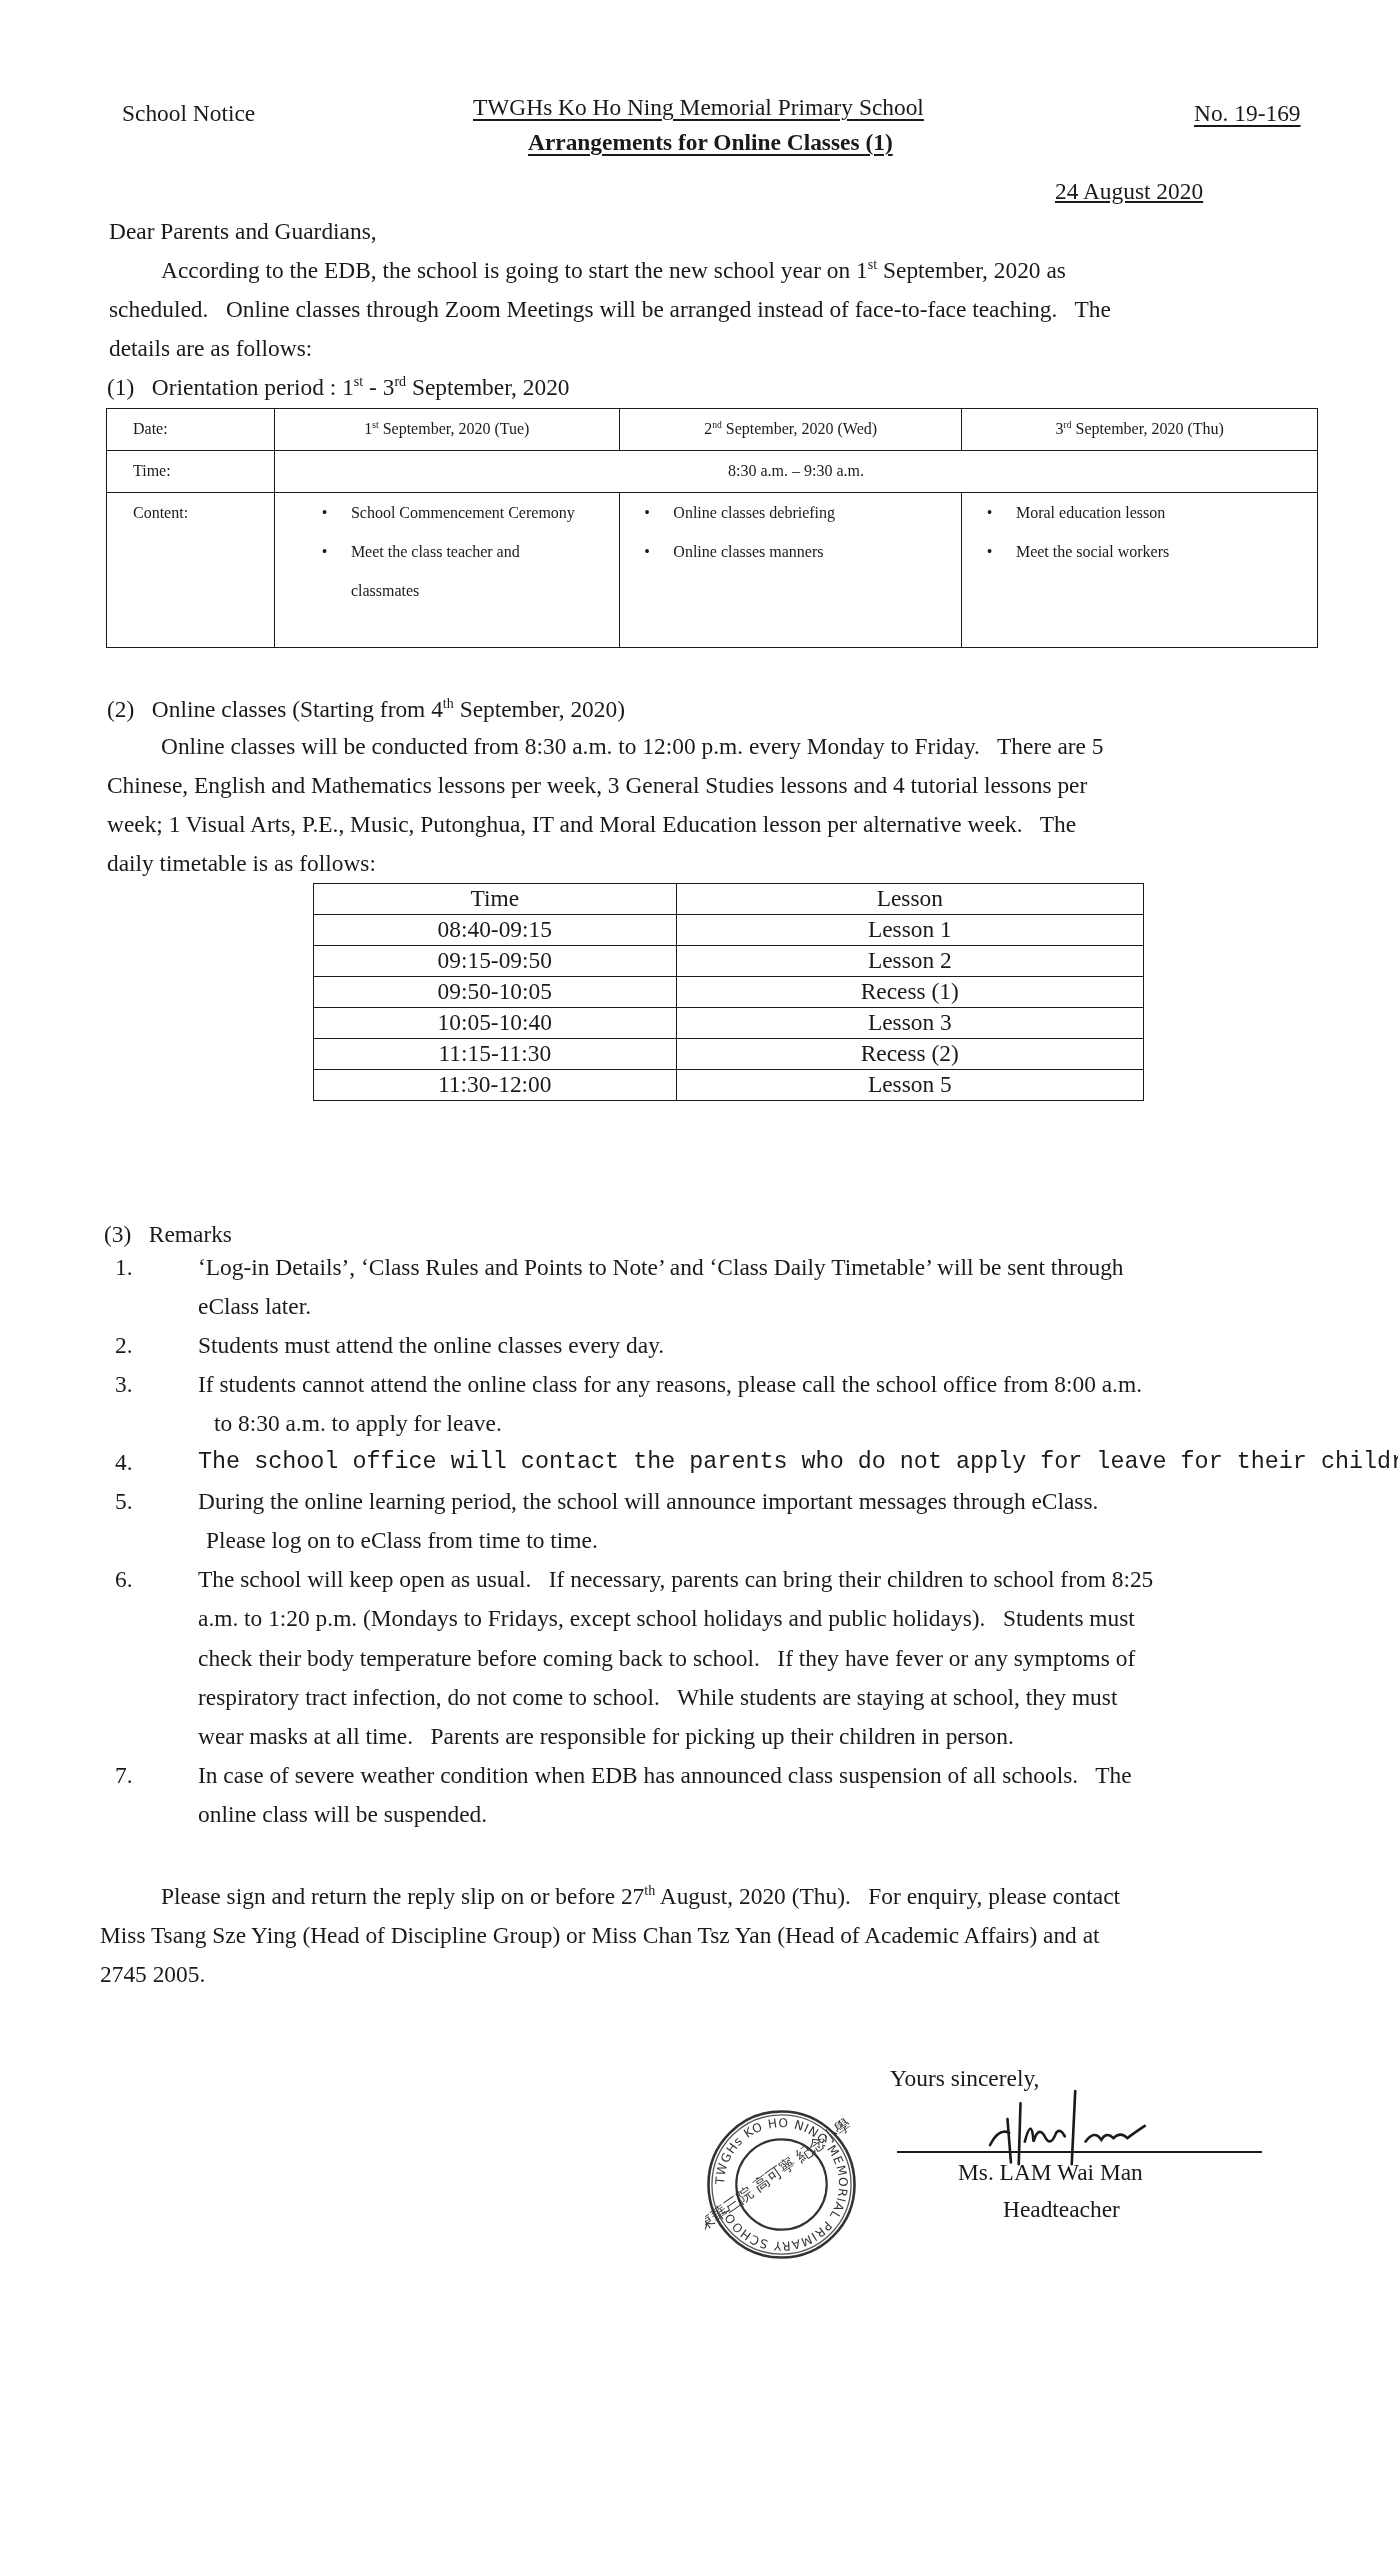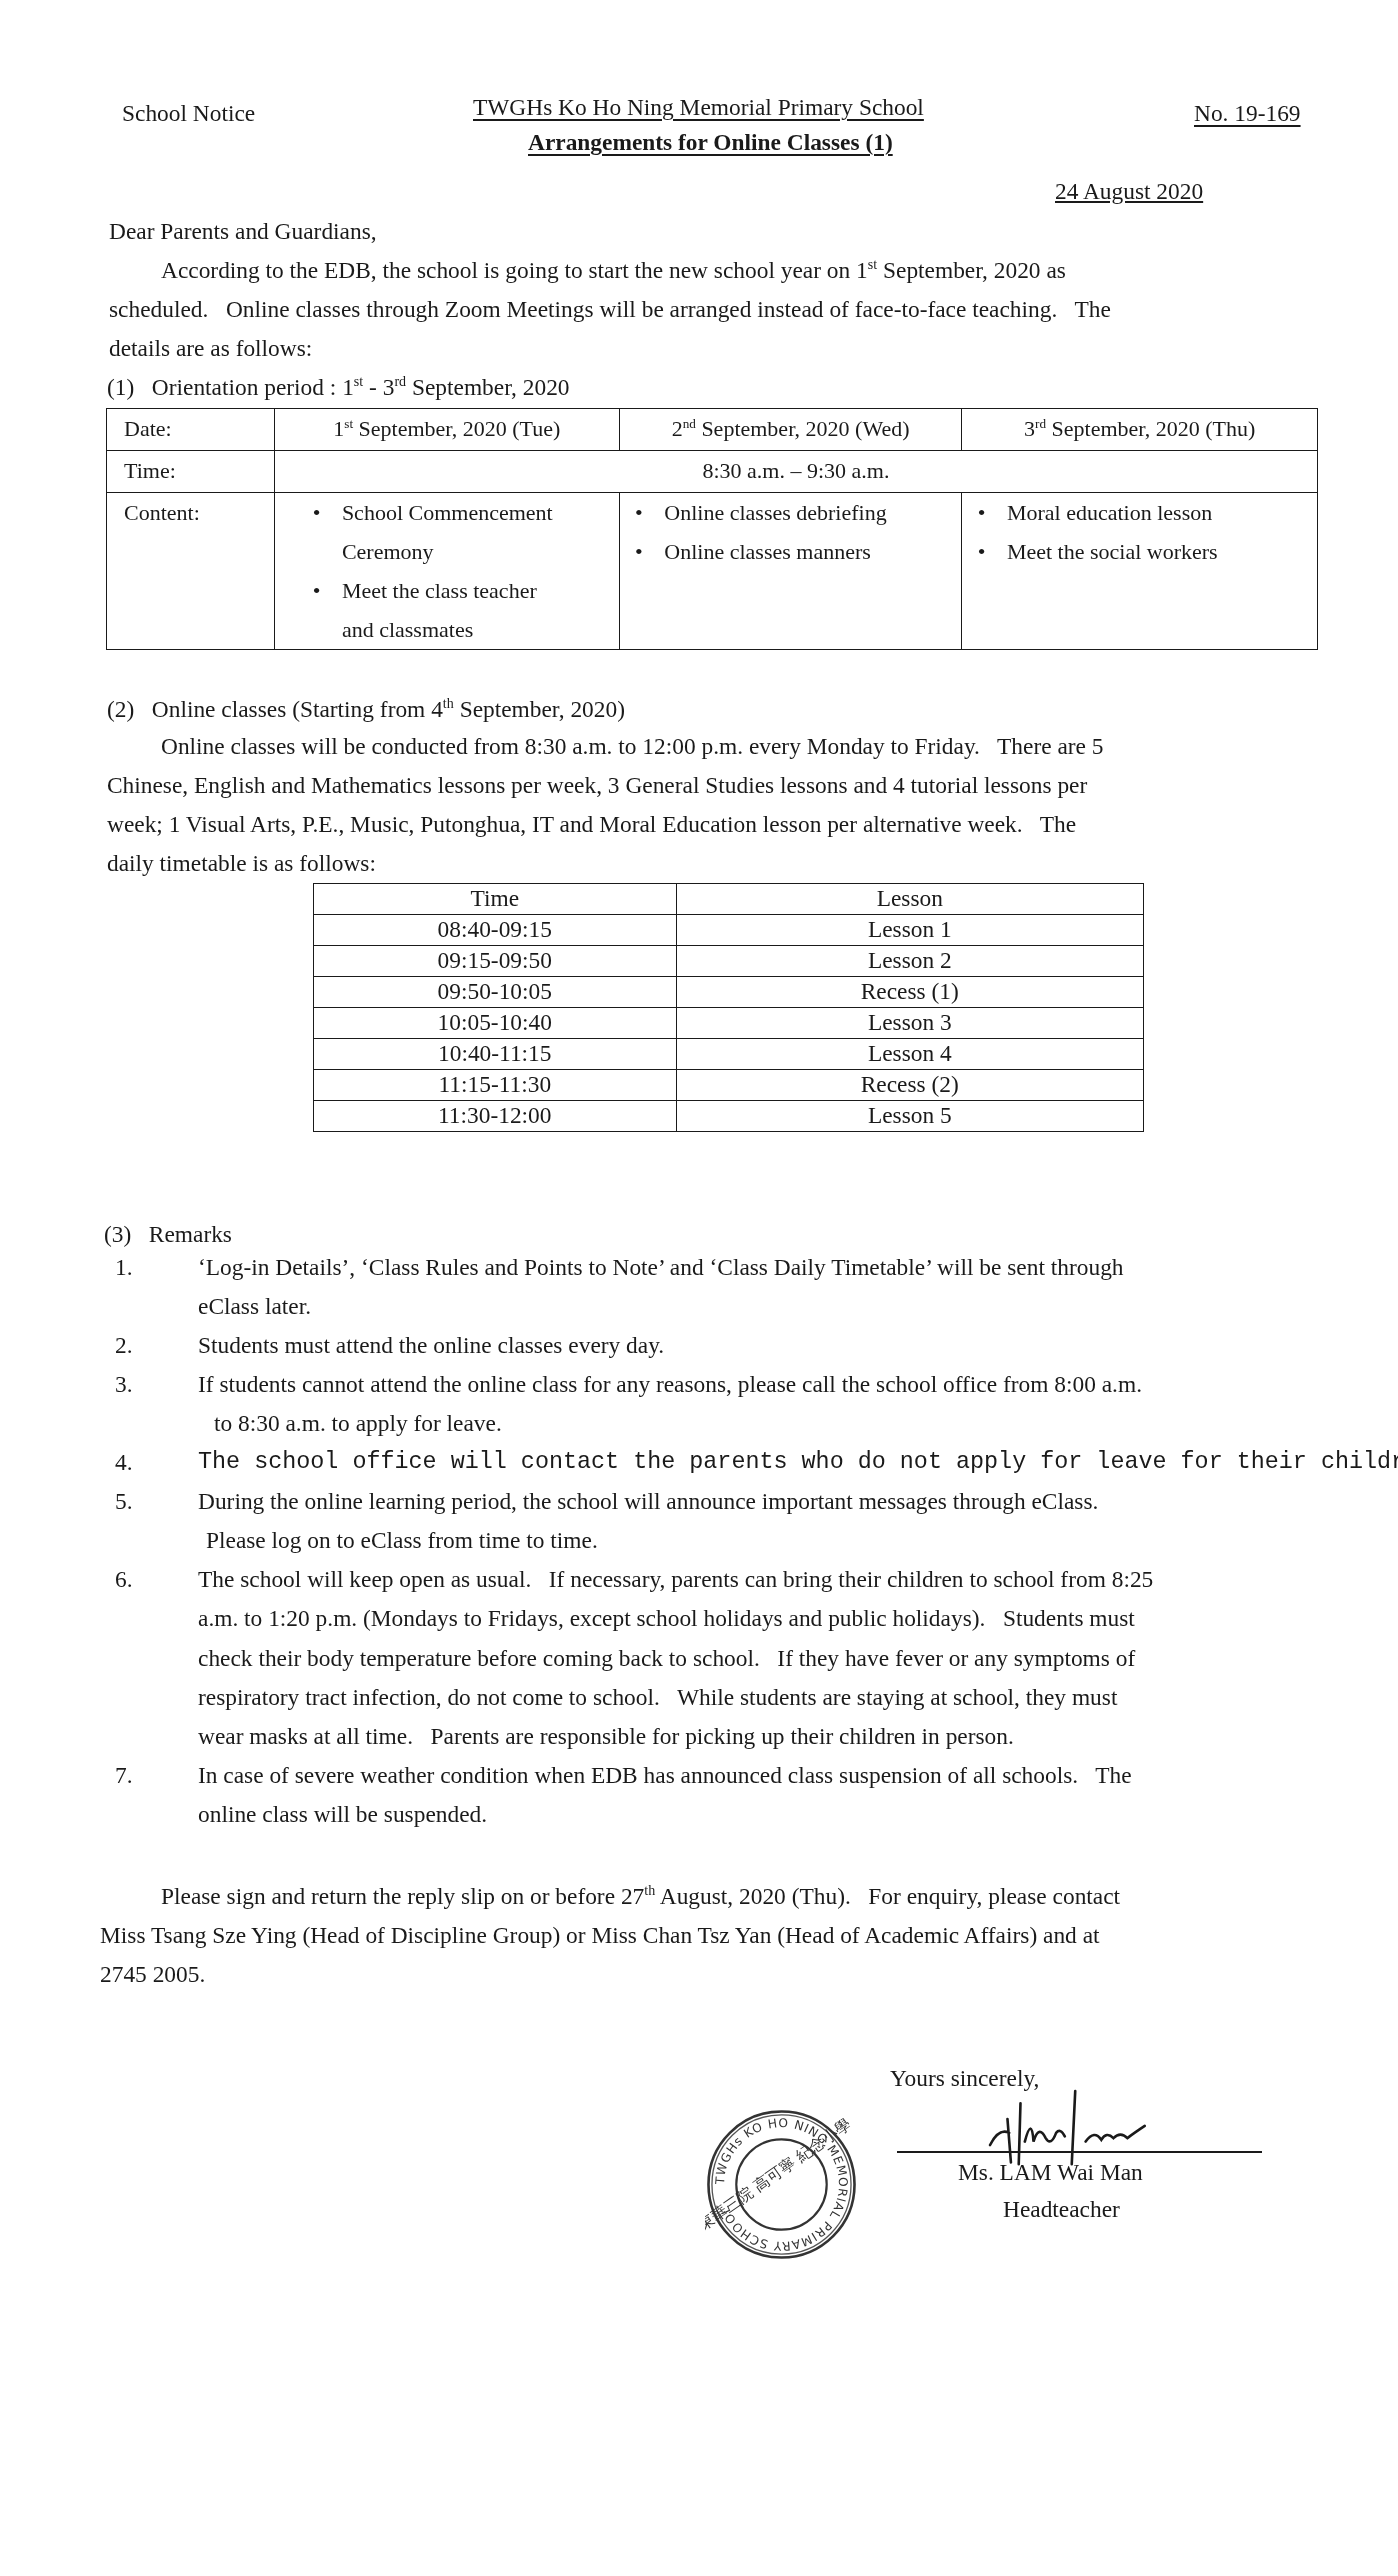--- a/index.html
+++ b/index.html
@@ -4,21 +4,21 @@
 <style>
   html, body { margin:0; padding:0; background:#ffffff; }
   body { width:1399px; height:2576px; position:relative; overflow:hidden;
          font-family:"Liberation Serif", "DejaVu Serif", serif; color:#1a1a1a; }
   .abs { position:absolute; white-space:nowrap; }
   .t { font-size:23.4px; line-height:28px; }
   .u { text-decoration:underline; text-underline-offset:3.5px; text-decoration-thickness:1.7px; }
   .b { font-weight:bold; }
   sup { font-size:0.6em; line-height:0; vertical-align:super; }
   table { border-collapse:collapse; position:absolute; }
-  .orient td { border:1.7px solid #1a1a1a; font-size:22px; line-height:39px; vertical-align:top; padding:0 17px; }
+  .orient td { border:1.7px solid #1a1a1a; font-size:16px; line-height:39px; vertical-align:top; padding:0 26px; }
   .orient ul { margin:0; padding-left:26px; list-style:none; }
   .orient li { position:relative; padding-left:24px; }
   .orient li::before { content:"•"; position:absolute; left:-5.2px; top:0; }
   .tt td { border:1.7px solid #1a1a1a; font-size:23.4px; line-height:29.5px; text-align:center; padding:0; height:30px; }
   .stamp { position:absolute; left:705px; top:2108px; width:153px; height:153px; }
   .sig { position:absolute; left:964px; top:2084px; width:252px; height:96px; }
 </style>
 </head>
 <body>
 
@@ -110,24 +110,20 @@
       </tr>
   <tr>
         <td>09:50-10:05</td>
         <td>Recess (1)</td>
       </tr>
   <tr>
         <td>10:05-10:40</td>
         <td>Lesson 3</td>
       </tr>
   <tr>
-        <td>10:40-11:15</td>
-        <td>Lesson 4</td>
-      </tr>
-  <tr>
         <td>11:15-11:30</td>
         <td>Recess (2)</td>
       </tr>
   <tr>
         <td>11:30-12:00</td>
         <td>Lesson 5</td>
       </tr>
 </tbody>
   </table>
 

